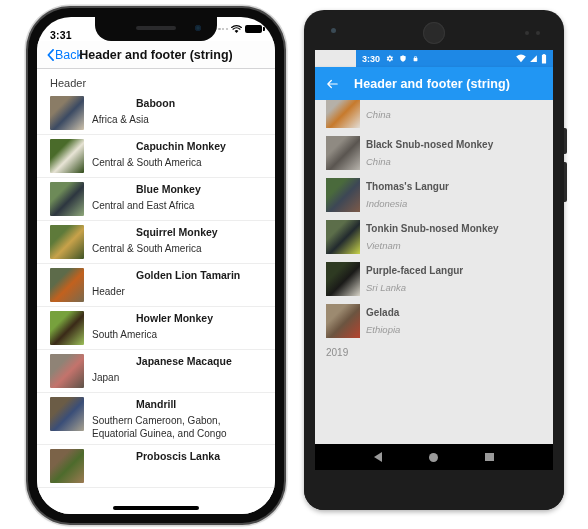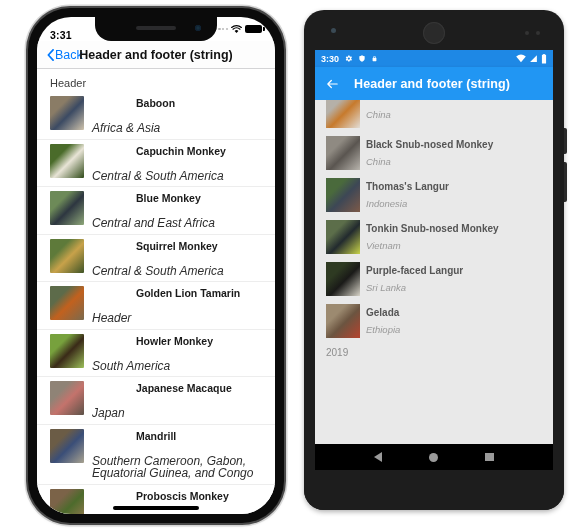--- a/index.html
+++ b/index.html
@@ -124,22 +124,22 @@
     overflow: hidden;
     position: relative;
   }
   .row-text { padding-top: 1px; flex: 1; min-width: 0;}
   .row-title {
     font-size: 10.5px; font-weight: bold; color: #1a1a1a;
     line-height: 13px;
     margin-left: 44px;
   }
   .row-sub {
-    font-size: 12px; font-style: italic; color: #2d2d2d;
-    line-height: 12.5px; margin-top: 12px;
+    font-size: 10px; color: #2d2d2d;
+    line-height: 12.5px; margin-top: 4px;
   }
   .ios-home-ind {
     position: absolute; left: 50%; transform: translateX(-50%);
     bottom: 4px; width: 86px; height: 4px;
     background: #000; border-radius: 3px; z-index: 7;
   }
 
   
   .android {
     position: absolute;
@@ -182,20 +182,21 @@
     height: 394px;
     background: #e9e9e9;
     overflow: hidden;
   }
   .and-status {
     height: 17px; background: #1e88e5;
     display: flex; align-items: center;
     padding: 0 6px;
     color: #fff; font-size: 9px; font-weight: bold;
     gap: 5px;
+    margin-left: 41px;
   }
   .and-status-right { margin-left: auto; display: flex; align-items: center; gap: 3px; }
   .and-appbar {
     height: 33px; background: #2196f3;
     display: flex; align-items: center;
     padding: 0 10px; gap: 14px;
     box-shadow: 0 1px 3px rgba(0,0,0,.18);
   }
   .and-back-arrow { width: 15px; height: 14px; cursor: pointer; }
   .and-title {
@@ -339,21 +340,21 @@
           <div class="ios-row">
             <div class="thumb" style="background:linear-gradient(135deg,#6b5c46 0%,#6b5c46 30%,#3a4e78 55%,#a8a290 100%);"></div>
             <div class="row-text">
               <div class="row-title">Mandrill</div>
               <div class="row-sub">Southern Cameroon, Gabon, Equatorial Guinea, and Congo</div>
             </div>
           </div>
           <div class="ios-row">
             <div class="thumb" style="background:linear-gradient(135deg,#7b6348 0%,#7b6348 30%,#4d6b2c 55%,#9c7a52 100%);"></div>
             <div class="row-text">
-              <div class="row-title">Proboscis Monkey</div>
+              <div class="row-title">Proboscis Lanka</div>
             </div>
           </div>
         </div>
     </div>
 
     <div class="ios-home-ind"></div>
   </div>
 </div>
 
 <div class="android">

